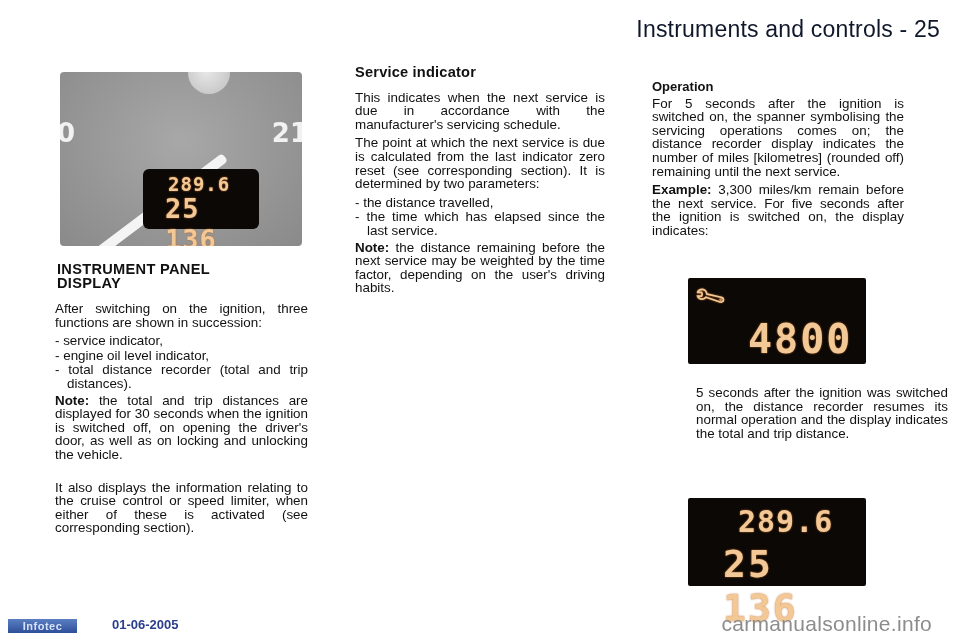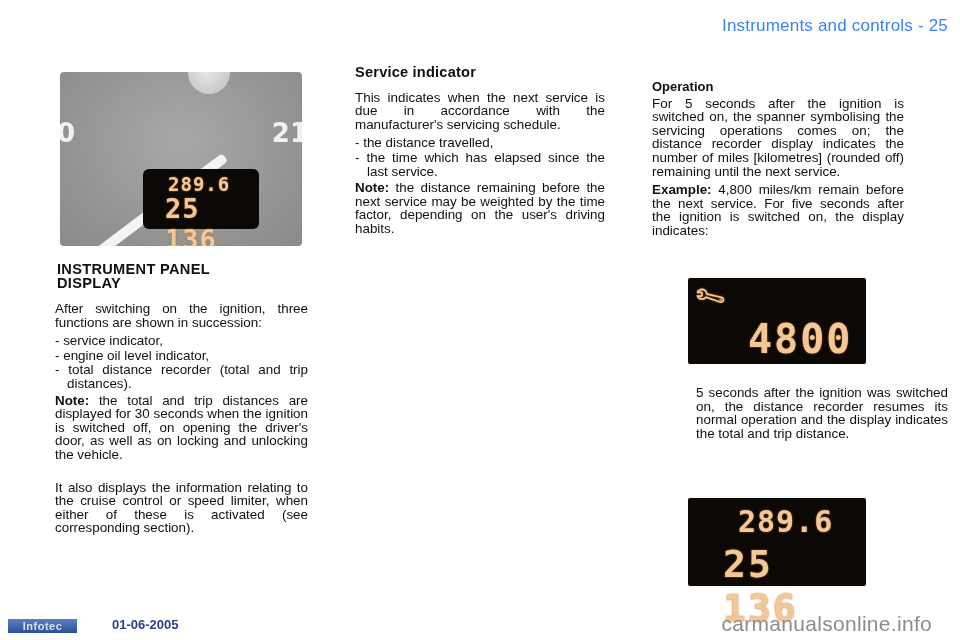--- a/index.html
+++ b/index.html
@@ -2,22 +2,22 @@
 <html><head>
   <meta charset="utf-8">
   <style>
     html, body { margin: 0; padding: 0; }
     body {
       width: 960px; height: 640px; position: relative; overflow: hidden;
       background: #ffffff; color: #111;
       font-family: "Liberation Sans", "DejaVu Sans", sans-serif;
     }
     .page-header {
-      position: absolute; right: 12px; top: 16px;
-      font-size: 17px; color: #3b82f6; letter-spacing: 0.2px;
+      position: absolute; right: 20px; top: 16px;
+      font-size: 23px; color: #0f172a; letter-spacing: 0.2px;
     }
     .col { position: absolute; font-size: 13.4px; line-height: 13.6px; text-align: justify; }
     .col p { margin: 0 0 5px 0; }
     .col-left { left: 55px; top: 262px; width: 253px; }
     .col-mid { left: 355px; top: 66px; width: 250px; }
     .col-right { left: 652px; top: 80px; width: 252px; }
     .h-upper { font-weight: bold; font-size: 14.6px; line-height: 14px; margin: 0 0 12px 2px; letter-spacing: 0.3px; }
     .h-section { font-weight: bold; font-size: 14.6px; margin: 0 0 11px 0; letter-spacing: 0.2px; }
     .h-sub { font-weight: bold; font-size: 13px; margin: 0 0 3px 0; }
     .bullets { list-style: none; padding: 0; margin: 0 0 3px 0; }
@@ -107,31 +107,32 @@
     <li>- engine oil level indicator,</li>
     <li>- total distance recorder (total and trip distances).</li>
   </ul>
   <p><b class="lbl">Note:</b><span> the total and trip distances are displayed for 30 seconds when the ignition is switched off, on opening the driver's door, as well as on locking and unlocking the vehicle.</span></p>
   <p style="margin-top:19px">It also displays the information relating to the cruise control or speed limiter, when either of these is activated (see corresponding section).</p>
 </div>
 
 <div class="col col-mid">
   <div class="h-section">Service indicator</div>
   <p>This indicates when the next service is due in accordance with the manufacturer's servicing schedule.</p>
+  <p>The point at which the next service is due is calculated from the last indicator zero reset (see corresponding section). It is determined by two parameters:</p>
   <ul class="bullets">
     <li>- the distance travelled,</li>
     <li>- the time which has elapsed since the last service.</li>
   </ul>
   <p><b class="lbl">Note:</b><span> the distance remaining before the next service may be weighted by the time factor, depending on the user's driving habits.</span></p>
 </div>
 
 <div class="col col-right">
   <div class="h-sub">Operation</div>
   <p>For 5 seconds after the ignition is switched on, the spanner symbolising the servicing operations comes on; the distance recorder display indicates the number of miles [kilometres] (rounded off) remaining until the next service.</p>
-  <p><b class="lbl">Example:</b><span> 4,800 miles/km remain before the next service. For five seconds after the ignition is switched on, the display indicates:</span></p>
+  <p><b class="lbl">Example:</b><span> 3,300 miles/km remain before the next service. For five seconds after the ignition is switched on, the display indicates:</span></p>
 </div>
 
 <div class="lcd lcd-service">
   <span class="wrench">🔧︎</span>
   <span class="bot">4800</span>
 </div>
 
 <div class="col" style="left:652px; top:386px; width:252px;margin-left:44px;">5 seconds after the ignition was switched on, the distance recorder resumes its normal operation and the display indicates the total and trip distance.</div>
 
 <div class="lcd lcd-odo">

